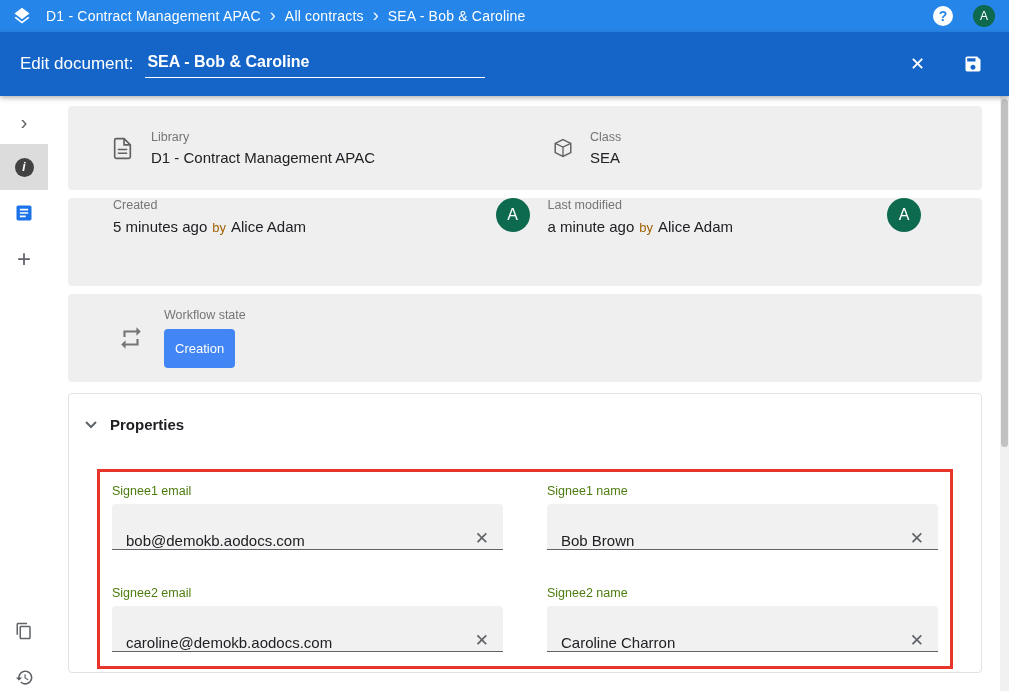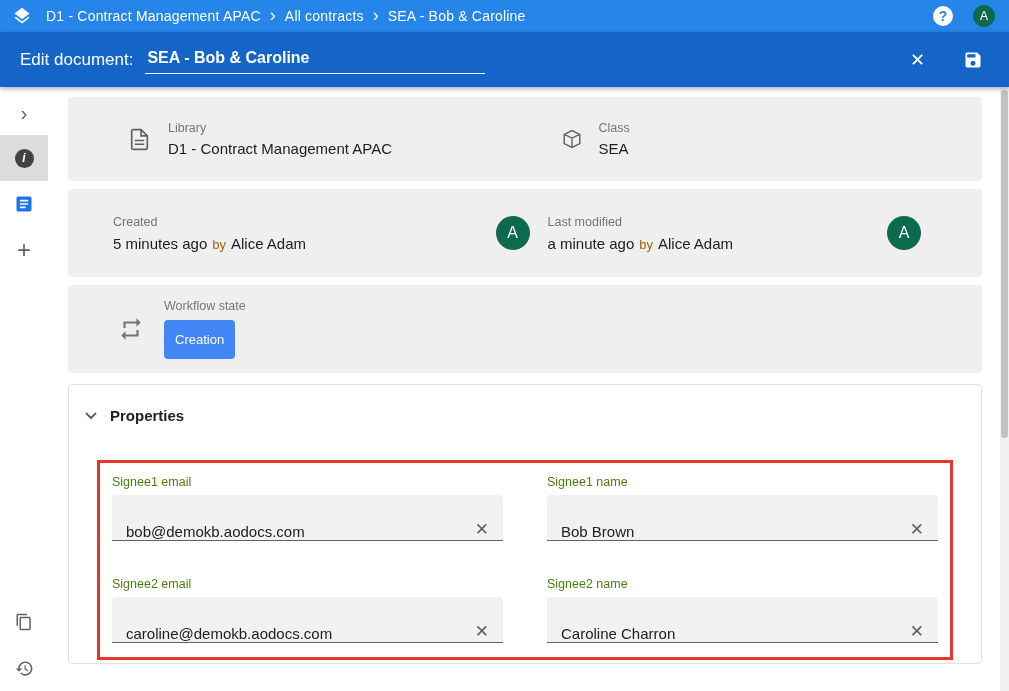--- a/index.html
+++ b/index.html
@@ -11,48 +11,48 @@
   .logo{display:flex;cursor:pointer}
   .breadcrumb{display:flex;align-items:center;gap:9px;margin-left:6px}
   .crumb{font-size:14px;font-weight:500;letter-spacing:.2px;cursor:pointer;white-space:nowrap}
   .crumb-sep{font-size:18px;line-height:1;opacity:.95;padding-bottom:2px}
   .tb-spacer{flex:1}
   .help{width:20px;height:20px;border-radius:50%;background:#fff;color:#2585e8;font-weight:bold;font-size:14px;display:flex;align-items:center;justify-content:center;margin-right:12px;cursor:pointer}
   .avatar{border-radius:50%;background:#0d6a4e;color:#fff;display:flex;align-items:center;justify-content:center}
   .avatar-sm{width:22px;height:22px;font-size:12px;cursor:pointer}
 
   
-  .edit-header{height:55px;background:#1565c9;color:#fff;display:flex;align-items:center;padding:0 26px 0 20px;position:relative;z-index:5;box-shadow:0 2px 5px rgba(0,0,0,.3)}
+  .edit-header{height:64px;background:#1565c9;color:#fff;display:flex;align-items:center;padding:0 26px 0 20px;position:relative;z-index:5;box-shadow:0 2px 5px rgba(0,0,0,.3)}
   .edit-label{font-size:17px}
   .title-input{background:transparent;border:none;border-bottom:1px solid #fff;color:#fff;font-family:inherit;font-size:16px;font-weight:bold;width:340px;margin-left:12px;padding:3px 2px 6px;outline:none}
   .close-btn{margin-left:auto;font-size:18px;cursor:pointer}
   .save-btn{margin-left:38px;cursor:pointer;display:flex}
 
   
   .main{display:flex;height:604px;position:relative}
   .sidebar{width:48px;display:flex;flex-direction:column;padding-top:2px;background:#fff}
   .side-item{height:46px;display:flex;align-items:center;justify-content:center;color:#5f6368;cursor:pointer}
   .side-item.selected{background:#dcdcdc}
   .side-chevron{font-size:21px;color:#5f6368;line-height:1}
   .info-circle{width:19px;height:19px;border-radius:50%;background:#424242;color:#fff;font-size:12px;font-weight:bold;display:flex;align-items:center;justify-content:center;font-style:italic}
   .side-plus{font-size:24px;font-weight:300}
   .side-bottom{margin-top:auto}
 
   .content{flex:1;padding:10px 27px 0 20px;overflow:hidden}
   .card{background:#efefef;border-radius:4px;margin-bottom:8px}
   .card-info{height:84px;display:flex}
   .half{flex:1;display:flex;align-items:center}
-  .half.h-left{padding-left:59px}
+  .half.h-left{padding-left:42px}
   .half.h-right{padding-left:12px}
   .fld{margin-left:16px}
   .fld-label{font-size:12.5px;color:#757575}
   .fld-value{font-size:15px;color:#202124;margin-top:5px}
 
   .card-meta{height:88px;display:flex}
-  .meta-half{flex:1;display:flex;align-items:center;justify-content:space-between}
+  .meta-half{flex:1;display:flex;align-items:flex-start;justify-content:space-between}
   .meta-left{padding-left:45px}
   .meta-texts{display:flex;flex-direction:column}
   .meta-line{font-size:15px;color:#202124;margin-top:6px}
   .meta-by{font-size:13px;color:#a16207;margin:0 5px}
   .avatar-md{width:34px;height:34px;font-size:16px;cursor:default}
   .meta-half .avatar-md{margin-right:18px}
   .meta-half.mh-right .avatar-md{margin-right:61px}
 
   .card-workflow{height:88px;display:flex;align-items:center;padding-left:50px}
   .chip{display:inline-block;background:#4285f4;color:#fff;font-size:13px;padding:12px 11px;border-radius:4px;margin-top:7px;cursor:pointer}

